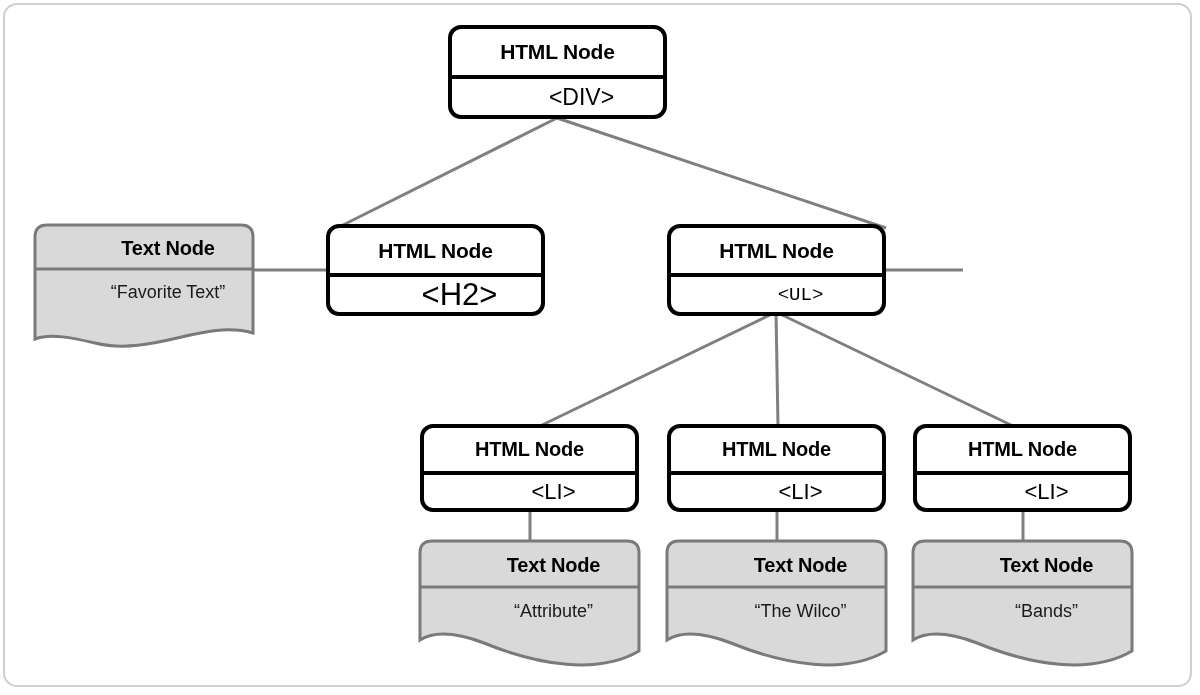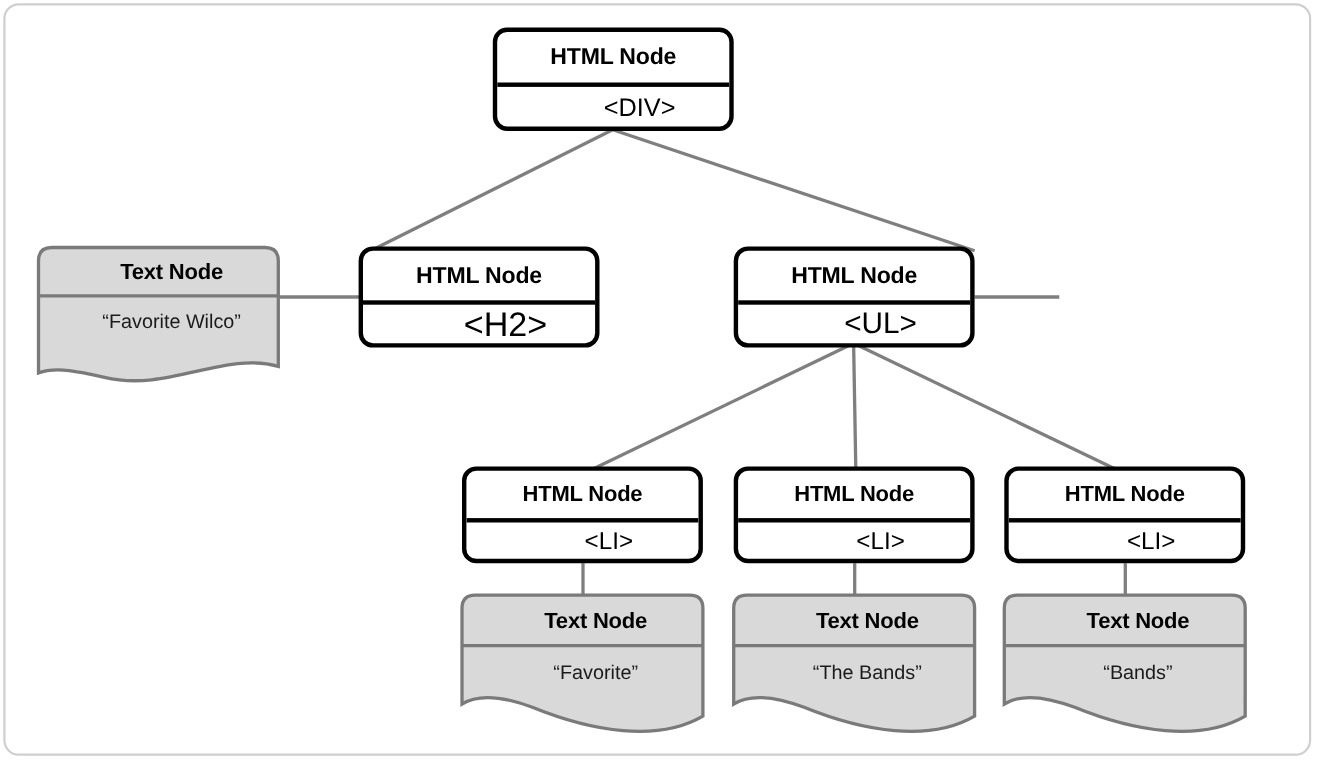--- a/index.html
+++ b/index.html
@@ -78,23 +78,24 @@
   }
   .text-node svg {
     position: absolute;
     left: 0; top: 0;
     width: 100%;
     height: 100%;
     overflow: visible;
   }
   .text-node .tn-content {
     position: absolute;
-    left: 12px; top: 0;
+    left: 0; top: 0;
     width: 100%;
     height: 100%;
+    padding-left: 48px;
   }
   .text-node .tn-title {
     position: absolute;
     left: 0;
     width: 100%;
     display: flex;
     align-items: center;
     justify-content: center;
     font-weight: bold;
     color: #000000;
@@ -181,21 +182,21 @@
       <div class="hn-tag" style="font-size:23px;">&lt;DIV&gt;</div>
     </div>
 
     <div class="html-node" style="left:326px; top:224px; width:219px; height:92px; font-size:21px;">
       <div class="hn-title" style="height:45px;">HTML Node</div>
       <div class="hn-tag" style="font-size:31px;">&lt;H2&gt;</div>
     </div>
 
     <div class="html-node" style="left:667px; top:224px; width:219px; height:92px; font-size:21px;">
       <div class="hn-title" style="height:45px;">HTML Node</div>
-      <div class="hn-tag" style="font-size:27px;">&lt;UL&gt;</div>
+      <div class="hn-tag" style="font-size:19px;font-family:Liberation Mono, monospace;">&lt;UL&gt;</div>
     </div>
 
     <div class="html-node" style="left:420px; top:424px; width:219px; height:88px; font-size:20px;">
       <div class="hn-title" style="height:43px;">HTML Node</div>
       <div class="hn-tag" style="font-size:22px;">&lt;LI&gt;</div>
     </div>
 
     <div class="html-node" style="left:667px; top:424px; width:219px; height:88px; font-size:20px;">
       <div class="hn-title" style="height:43px;">HTML Node</div>
       <div class="hn-tag" style="font-size:22px;">&lt;LI&gt;</div>
@@ -208,48 +209,48 @@
 
     <div class="text-node" style="left:33px; top:223px; width:222px; height:125px;">
       <svg viewBox="0 0 222 125" xmlns="http://www.w3.org/2000/svg">
         <path d="M2 14 Q2 2 14 2 L208 2 Q220 2 220 14 L220 110
                  C170 96 120 134 62 120
                  C40 115 18 110 2 116 Z" fill="#d9d9d9" stroke="#7a7a7a" stroke-width="3"></path>
         <line x1="2" y1="46" x2="220" y2="46" stroke="#7a7a7a" stroke-width="3"></line>
       </svg>
       <div class="tn-content">
         <div class="tn-title" style="top:6px; height:38px; font-size:20px;">Text Node</div>
-        <div class="tn-value" style="top:50px; height:38px; font-size:18px;">“Favorite Wilco”</div>
+        <div class="tn-value" style="top:50px; height:38px; font-size:18px;">“Favorite Text”</div>
       </div>
     </div>
 
 
     <div class="text-node" style="left:418px; top:539px; width:223px; height:133px;">
       <svg viewBox="0 0 223 133" xmlns="http://www.w3.org/2000/svg">
         <path d="M2 14 Q2 2 14 2 L209 2 Q221 2 221 14 L221 112
                  C180 136 120 126 66 104
                  C42 95 18 91 2 101 Z" fill="#d9d9d9" stroke="#7a7a7a" stroke-width="3"></path>
         <line x1="2" y1="48" x2="221" y2="48" stroke="#7a7a7a" stroke-width="3"></line>
       </svg>
       <div class="tn-content">
         <div class="tn-title" style="top:6px; height:40px; font-size:20px;">Text Node</div>
-        <div class="tn-value" style="top:52px; height:40px; font-size:18px;">“Favorite”</div>
+        <div class="tn-value" style="top:52px; height:40px; font-size:18px;">“Attribute”</div>
       </div>
     </div>
 
     <div class="text-node" style="left:665px; top:539px; width:223px; height:133px;">
       <svg viewBox="0 0 223 133" xmlns="http://www.w3.org/2000/svg">
         <path d="M2 14 Q2 2 14 2 L209 2 Q221 2 221 14 L221 112
                  C180 136 120 126 66 104
                  C42 95 18 91 2 101 Z" fill="#d9d9d9" stroke="#7a7a7a" stroke-width="3"></path>
         <line x1="2" y1="48" x2="221" y2="48" stroke="#7a7a7a" stroke-width="3"></line>
       </svg>
       <div class="tn-content">
         <div class="tn-title" style="top:6px; height:40px; font-size:20px;">Text Node</div>
-        <div class="tn-value" style="top:52px; height:40px; font-size:18px;">“The Bands”</div>
+        <div class="tn-value" style="top:52px; height:40px; font-size:18px;">“The Wilco”</div>
       </div>
     </div>
 
     <div class="text-node" style="left:911px; top:539px; width:223px; height:133px;">
       <svg viewBox="0 0 223 133" xmlns="http://www.w3.org/2000/svg">
         <path d="M2 14 Q2 2 14 2 L209 2 Q221 2 221 14 L221 112
                  C180 136 120 126 66 104
                  C42 95 18 91 2 101 Z" fill="#d9d9d9" stroke="#7a7a7a" stroke-width="3"></path>
         <line x1="2" y1="48" x2="221" y2="48" stroke="#7a7a7a" stroke-width="3"></line>
       </svg>

